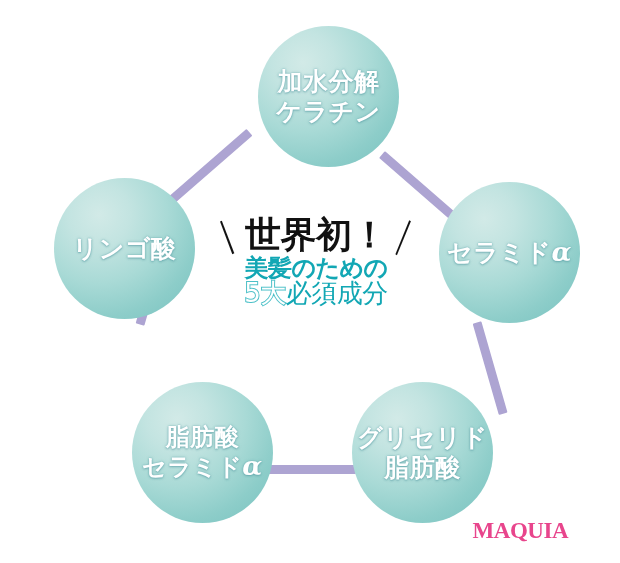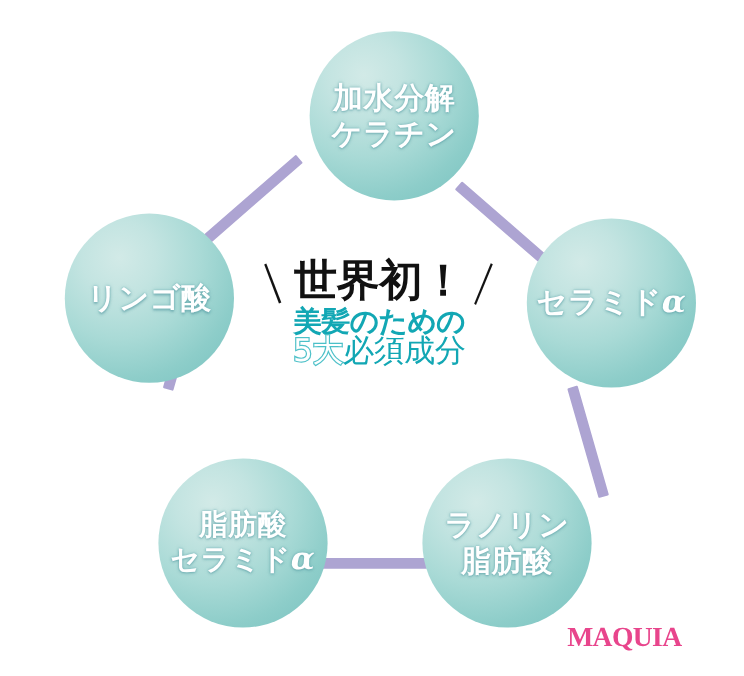--- a/index.html
+++ b/index.html
@@ -181,21 +181,21 @@
 
   <div class="node" id="node-glyceride">
     <div class="node-label">
       <span>脂肪酸</span><br>
       <span>セラミド</span><span class="alpha">α</span>
     </div>
   </div>
 
   <div class="node" id="node-lanolin">
     <div class="node-label">
-      <span>ラノリン</span><br>
+      <span>グリセリド</span><br>
       <span>脂肪酸</span>
     </div>
   </div>
 
   <div id="center-copy">
     <div class="headline-row">
       <span class="slash left">＼</span>
       <span class="headline-text">世界初！</span>
       <span class="slash right">／</span>
     </div>

